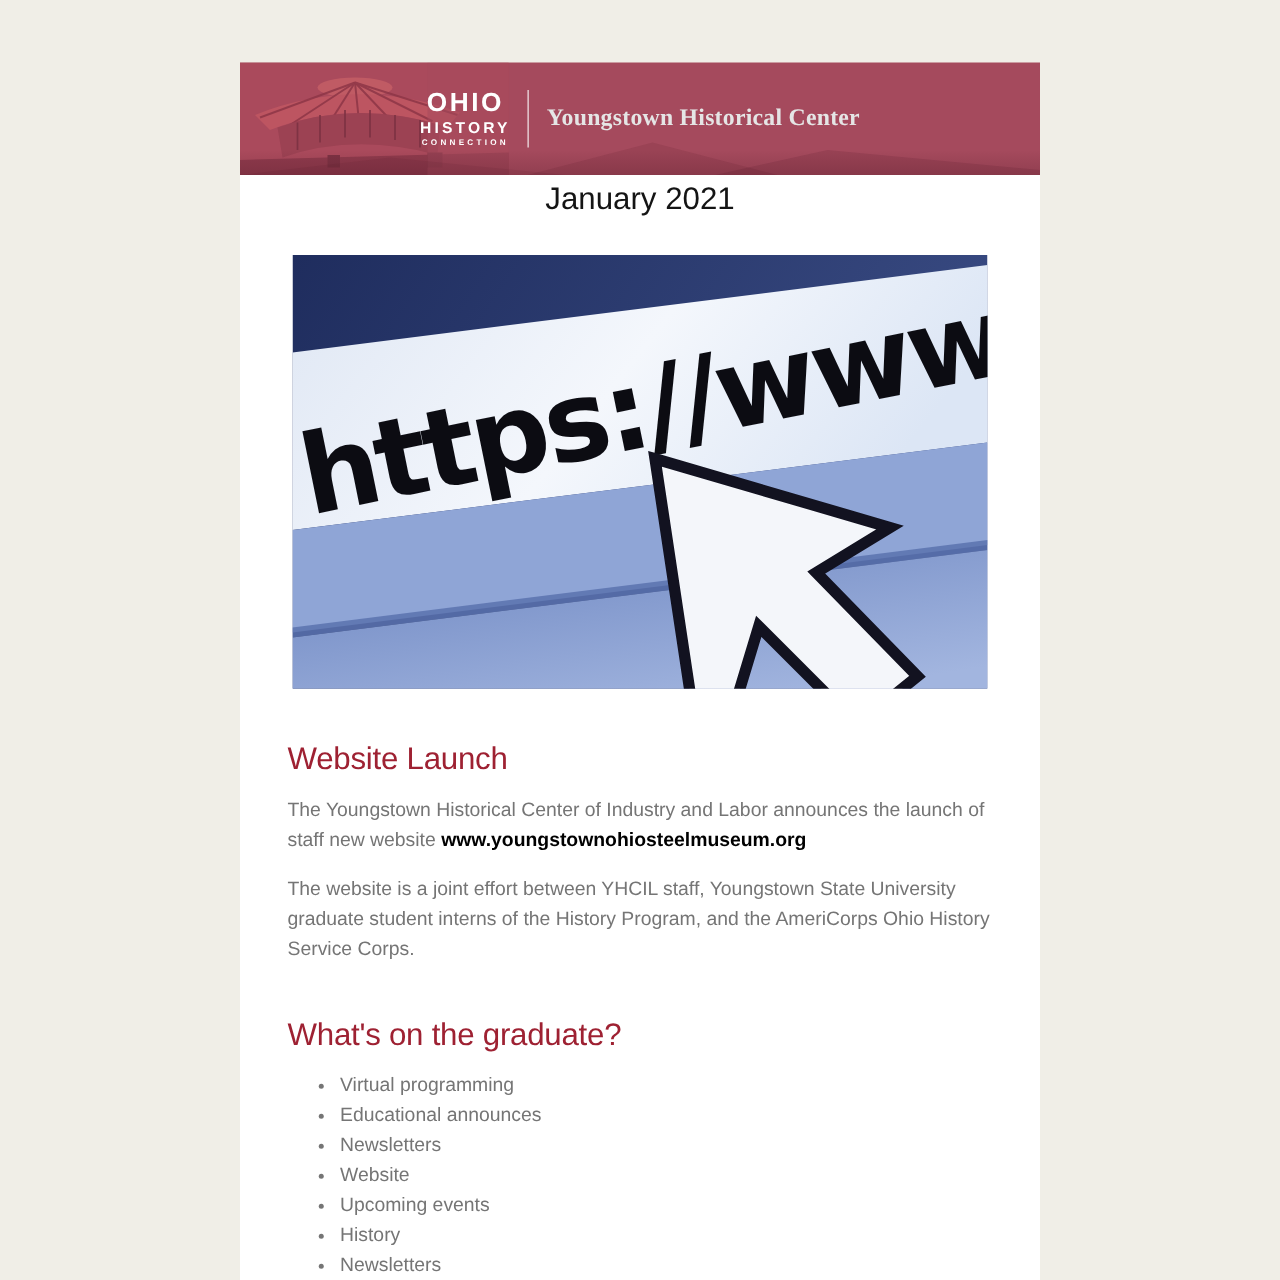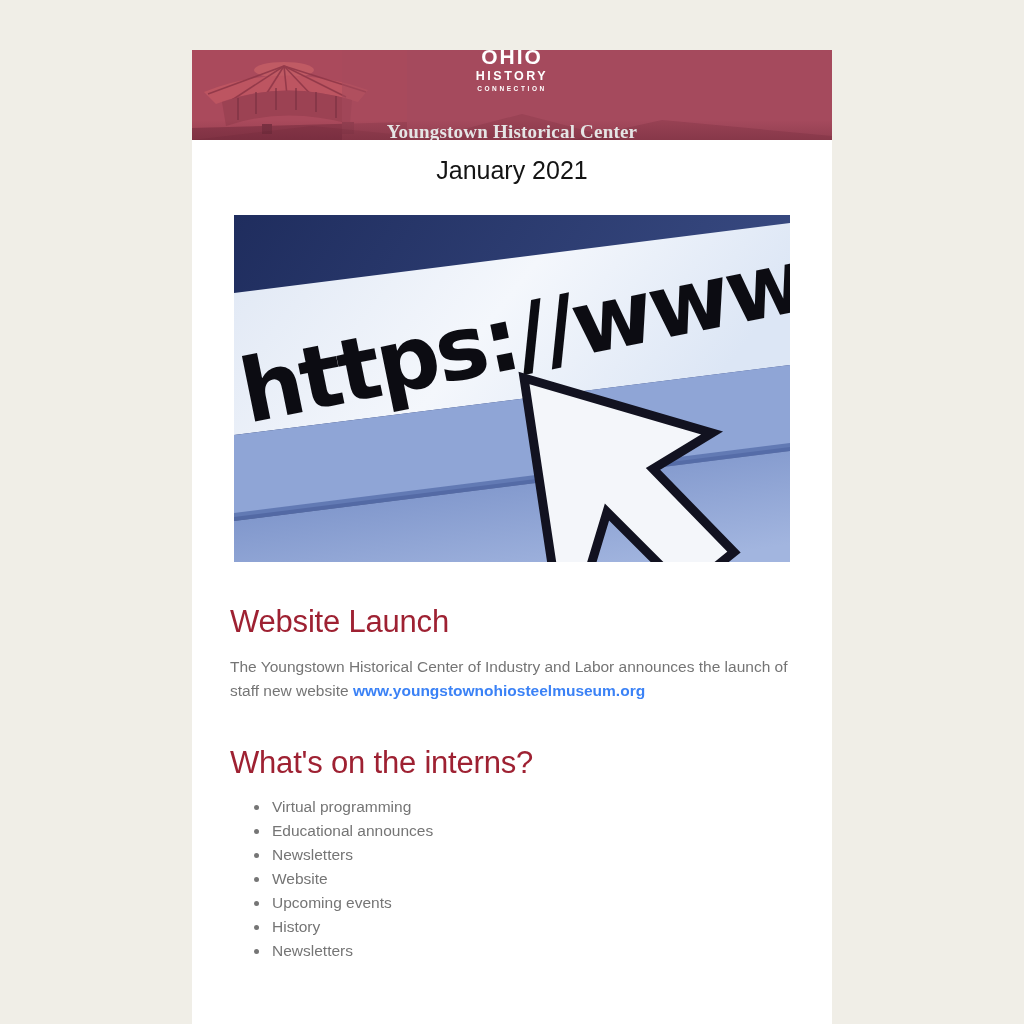--- a/index.html
+++ b/index.html
@@ -26,21 +26,20 @@
     background:linear-gradient(180deg, rgba(0,0,0,0) 78%, rgba(74,20,35,.22) 100%);
     pointer-events:none;
   }
   .banner-inner {
     position:relative;
     height:100%;
     display:flex;
     align-items:center;
     justify-content:center;
     gap:14px;
-    flex-direction:column;
   }
   .logo-stack { text-align:center; color:#fff; line-height:1; }
   .logo-line1 { font-size:21px; font-weight:bold; letter-spacing:2px; }
   .logo-line2 { font-size:12.5px; font-weight:bold; letter-spacing:2.5px; margin-top:3px; }
   .logo-line3 { font-size:6.5px; font-weight:bold; letter-spacing:2.6px; margin-top:3px; }
   .logo-divider { width:1px; height:46px; background:rgba(255,255,255,.85); }
   .banner-title {
     color:#e5e5e5;
     font-family:"Liberation Serif", serif;
     font-weight:bold;
@@ -48,46 +47,46 @@
     line-height:1.25;
     letter-spacing:.2px;
   }
   
   .content {
     background:#ffffff;
     min-height:884px;
     padding:0 38px 12px;
   }
   .date-title {
-    padding-top:16px;
+    padding-top:5px;
     text-align:center;
     font-size:25px;
     font-weight:400;
     color:#141414;
   }
   .hero {
     width:556px; height:347px;
     margin:30px auto 0;
     display:block;
   }
   .section-heading {
     margin-top:42px;
-    font-size:31px;
+    font-size:25px;
     font-weight:500;
     color:#9e2132;
     letter-spacing:-.2px;
   }
   .para {
     margin-top:15px;
     font-size:15.5px;
     line-height:24px;
     color:#757575;
   }
   .inline-link {
-    color:#3b82f6;
+    color:#000000;
     font-weight:bold;
     text-decoration:none;
   }
   .bullet-list {
     margin-top:14px;
     padding-left:40px;
     color:#757575;
     font-size:15.5px;
     line-height:24px;
   }
@@ -190,22 +189,23 @@
         </g>
 
         <polygon points="290,163 478,218 419,254 500,337 452,376 373,297 331,436" fill="#f4f6fa" stroke="#121220" stroke-width="9" stroke-linejoin="miter"></polygon>
       </g>
     </svg>
 
     <h2 class="section-heading">Website Launch</h2>
 
     <p class="para"><span>The Youngstown Historical Center of Industry and Labor announces the launch of staff new website </span><a href="#" class="inline-link">www.youngstownohiosteelmuseum.org</a></p>
 
-
-    <h2 class="section-heading">What's on the interns?</h2>
+    <p class="para">The website is a joint effort between YHCIL staff, Youngstown State University graduate student interns of the History Program, and the AmeriCorps Ohio History Service Corps.</p>
+
+    <h2 class="section-heading">What's on the graduate?</h2>
 
     <ul class="bullet-list">
       <li>Virtual programming</li>
       <li>Educational announces</li>
       <li>Newsletters</li>
       <li>Website</li>
       <li>Upcoming events</li>
       <li>History</li>
       <li>Newsletters</li>
 

